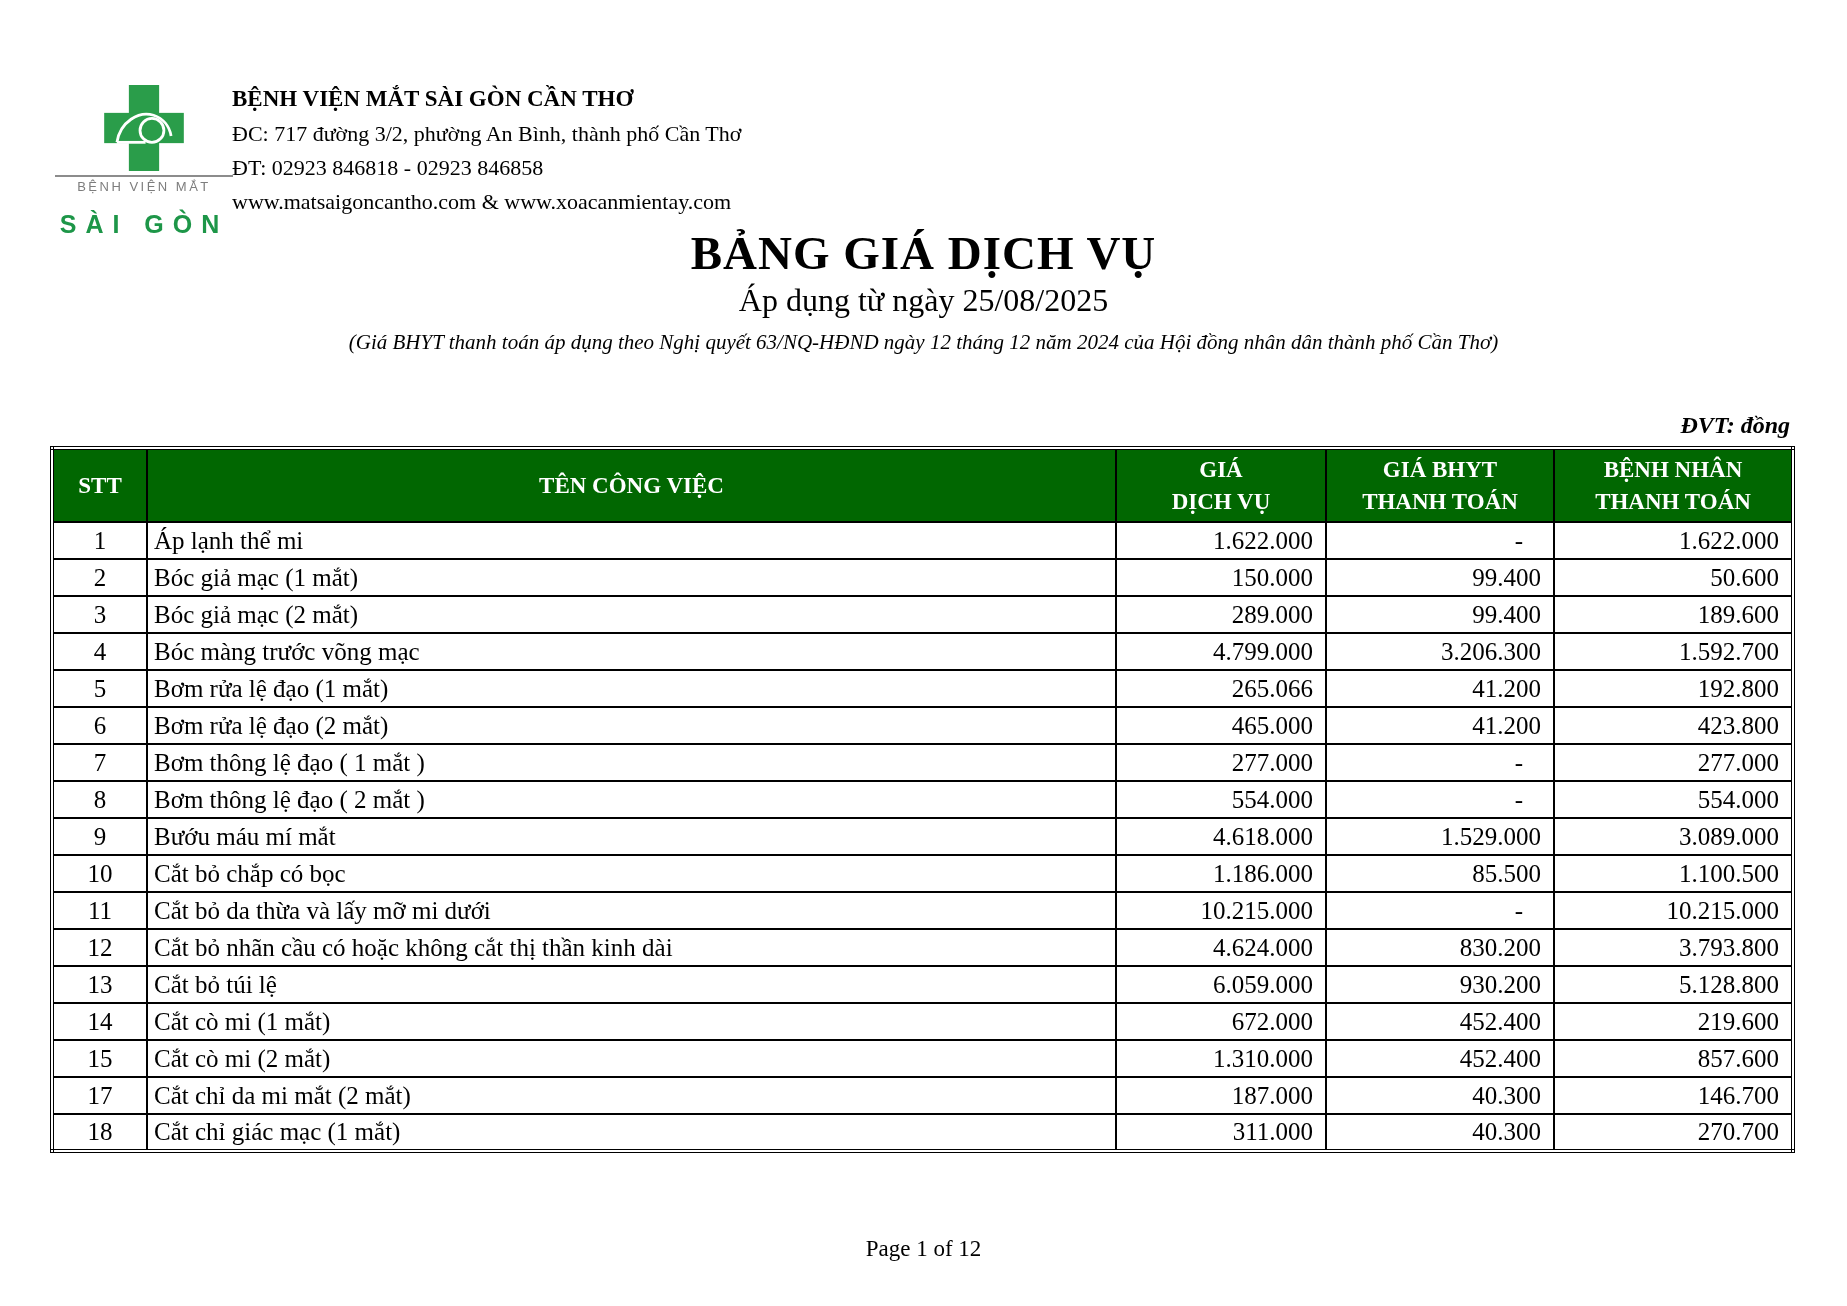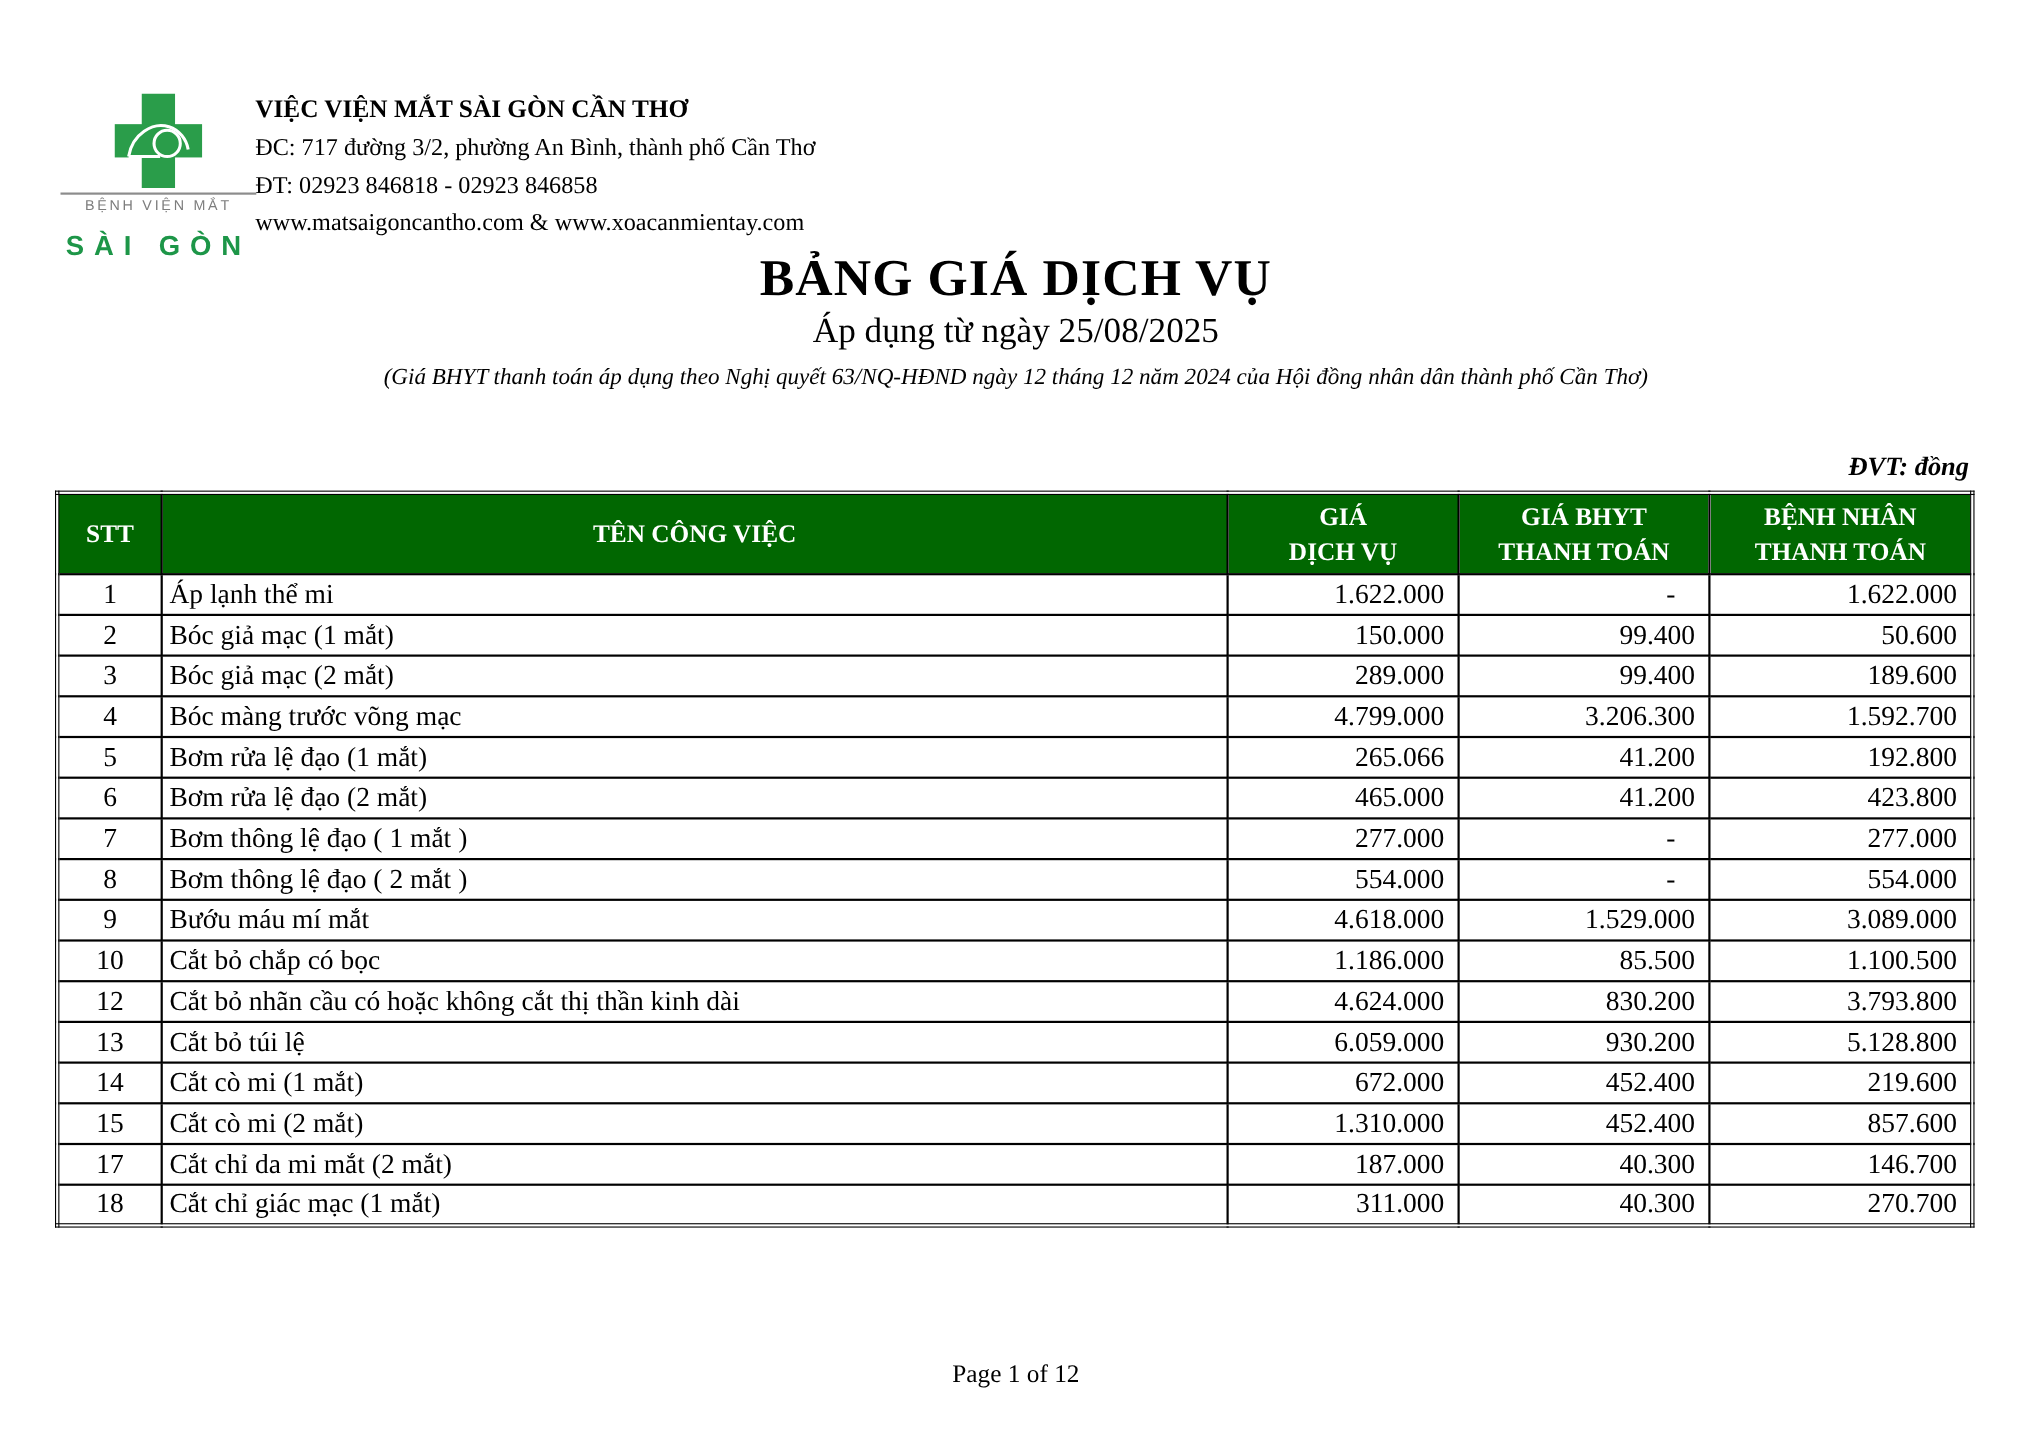--- a/index.html
+++ b/index.html
@@ -65,21 +65,21 @@
       <path d="M 16 72 L 52 72" stroke="#fff" stroke-width="3.5" fill="none"></path>
       <path d="M 16 72 C 20 46, 44 32, 62 38 C 74 42, 82 52, 84 64" stroke="#fff" stroke-width="3.5" fill="none"></path>
       <circle cx="60" cy="57" r="15" stroke="#fff" stroke-width="3.5" fill="none"></circle>
     </svg>
     <div class="logo-divider"></div>
     <div class="logo-text1">BỆNH VIỆN MẮT</div>
     <div class="logo-text2">SÀI GÒN</div>
   </div>
 
   <div class="letterhead-text">
-    <div class="hospital-name">VIỆC VIỆN MẮT SÀI GÒN CẦN THƠ</div>
+    <div class="hospital-name">BỆNH VIỆN MẮT SÀI GÒN CẦN THƠ</div>
     <div class="hospital-address">ĐC: 717 đường 3/2, phường An Bình, thành phố Cần Thơ</div>
     <div class="hospital-phone">ĐT: 02923 846818 - 02923 846858</div>
     <div class="hospital-websites">www.matsaigoncantho.com &amp; www.xoacanmientay.com</div>
   </div>
 
   <div class="title">BẢNG GIÁ DỊCH VỤ</div>
   <div class="subtitle">Áp dụng từ ngày 25/08/2025</div>
   <div class="note">(Giá BHYT thanh toán áp dụng theo Nghị quyết 63/NQ-HĐND ngày 12 tháng 12 năm 2024 của Hội đồng nhân dân thành phố Cần Thơ)</div>
   <div class="unit">ĐVT: đồng</div>
 
@@ -183,20 +183,27 @@
   </tr>
 
   <tr>
     <td class="c-stt">10</td>
     <td class="c-name">Cắt bỏ chắp có bọc</td>
     <td class="c-num">1.186.000</td>
     <td class="c-num">85.500</td>
     <td class="c-num">1.100.500</td>
   </tr>
 
+  <tr>
+    <td class="c-stt">11</td>
+    <td class="c-name">Cắt bỏ da thừa và lấy mỡ mi dưới</td>
+    <td class="c-num">10.215.000</td>
+    <td class="c-num dash">-</td>
+    <td class="c-num">10.215.000</td>
+  </tr>
 
   <tr>
     <td class="c-stt">12</td>
     <td class="c-name">Cắt bỏ nhãn cầu có hoặc không cắt thị thần kinh dài</td>
     <td class="c-num">4.624.000</td>
     <td class="c-num">830.200</td>
     <td class="c-num">3.793.800</td>
   </tr>
 
   <tr>

